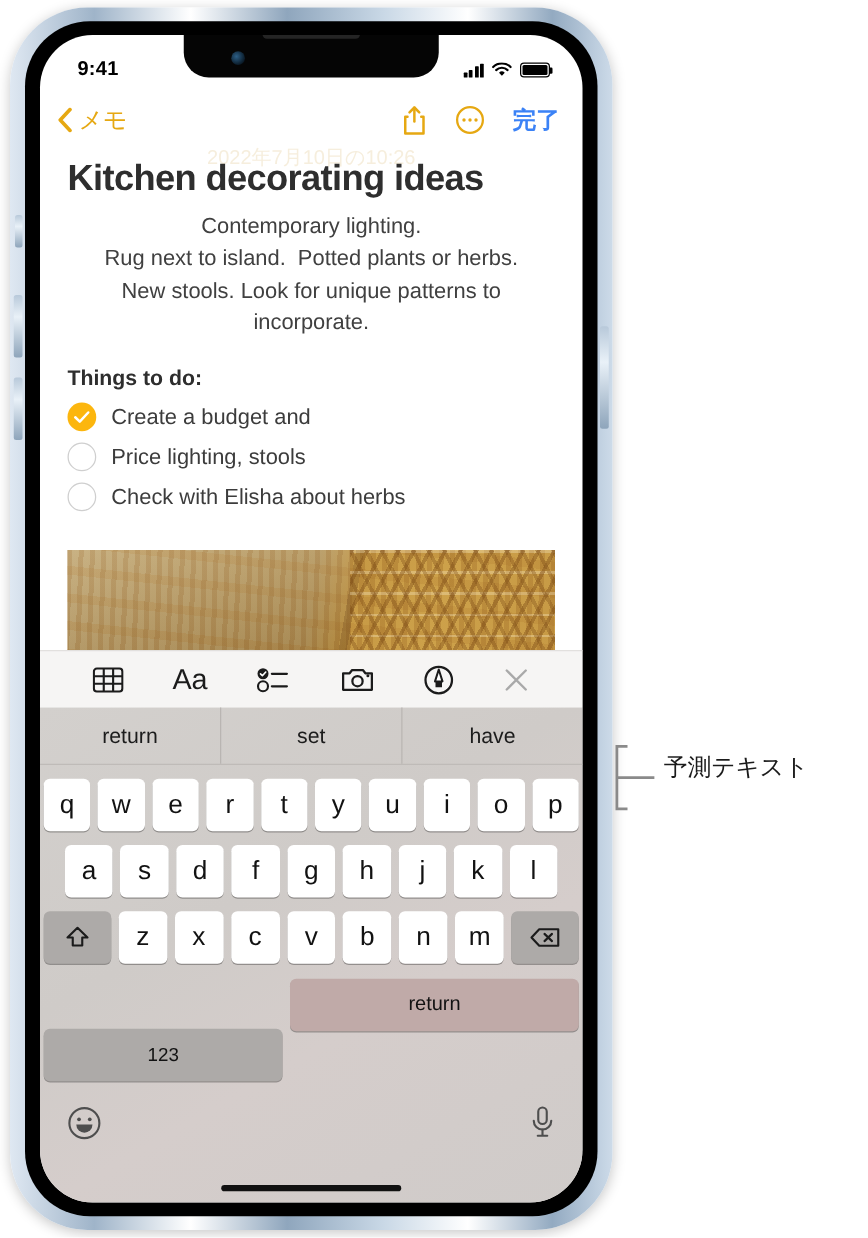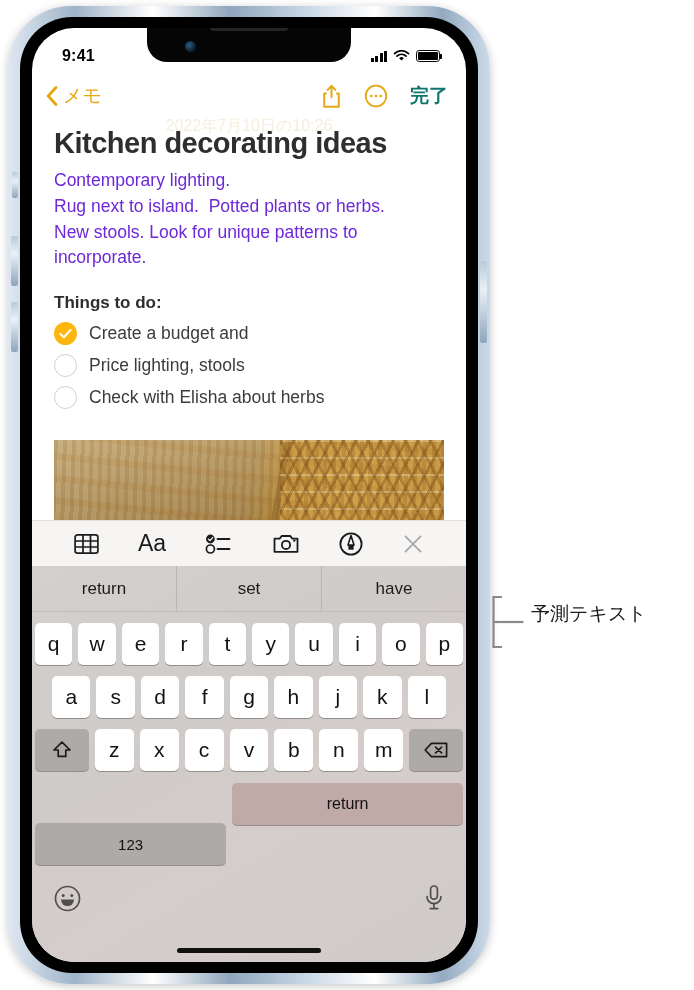--- a/index.html
+++ b/index.html
@@ -92,39 +92,39 @@
   
   .navbar {
     position: absolute; top: 46px; left: 0; width: 100%; height: 44px;
     display: flex; align-items: center; justify-content: space-between;
     padding: 0 18px 0 14px; z-index: 30;
   }
   .nav-back { display: flex; align-items: center; gap: 5px; cursor: pointer; }
   .chev-left { width: 12px; height: 20px; }
   .nav-back-label { font-size: 19px; color: #E6A812; }
   .nav-right { display: flex; align-items: center; gap: 22px; }
-  .nav-done { font-size: 19px; font-weight: bold; color: #0f766e; }
+  .nav-done { font-size: 19px; font-weight: bold; color: #3b82f6; }
 
   
   .note-date {
     position: absolute; top: 88px; left: 0; width: 100%;
     text-align: center; font-size: 16px; color: #f6eedd;
     z-index: 5; pointer-events: none;
   }
 
   
   .note {
     position: absolute; top: 98px; left: 0; width: 100%;
     padding: 0 22px; z-index: 10;
   }
   .note-title {
     font-size: 29px; font-weight: bold; color: #2e2e2e;
     letter-spacing: -.5px; line-height: 1.18; margin-bottom: 8px;
   }
-  .note-para { font-size: 17.5px; color: #6d28d9; line-height: 1.47; }
+  .note-para { font-size: 17.5px; color: #404040; line-height: 1.47; text-align: center; }
   .note-para div { white-space: pre-wrap; }
   .todo-head { font-size: 17px; font-weight: bold; color: #2e2e2e; margin: 22px 0 4px; }
   .todo-row { display: flex; align-items: center; gap: 12px; height: 32px; cursor: pointer; text-align: center; }
   .cb { width: 23px; height: 23px; border-radius: 50%; flex: 0 0 auto; position: relative; }
   .cb.off { border: 1.6px solid #cfcfcf; background: #fff; }
   .cb.on { background: #FCB60E; }
   .todo-label { font-size: 17.5px; color: #3c3c3c; }
 
   
   .photo {

